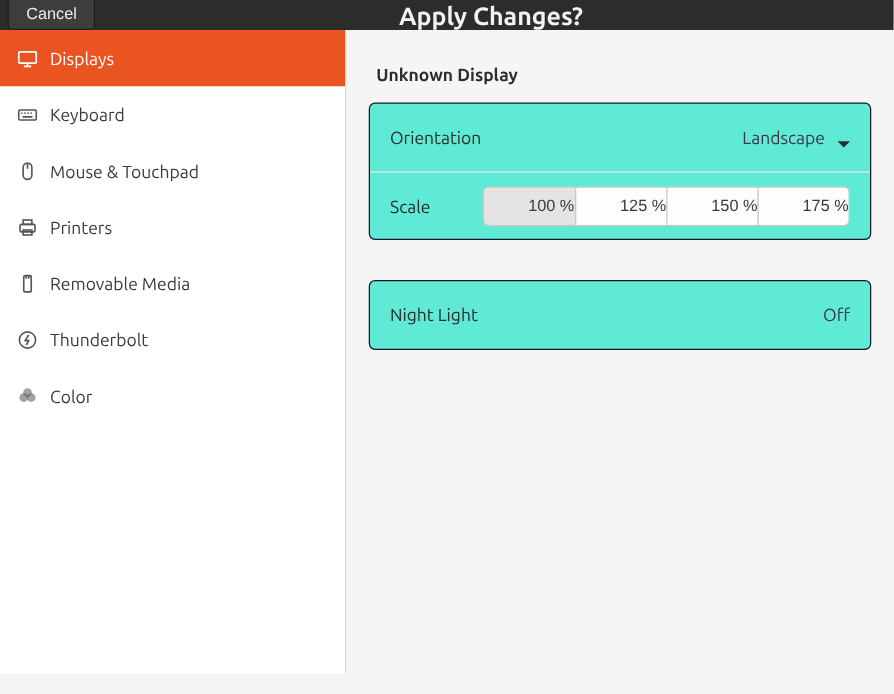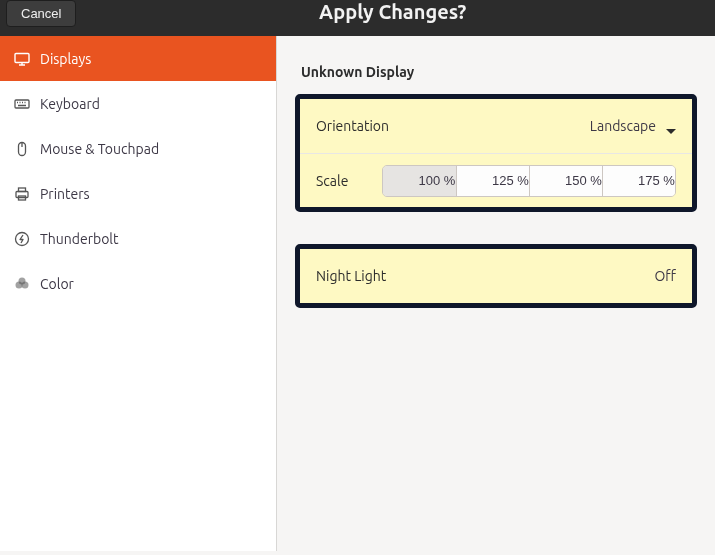--- a/index.html
+++ b/index.html
@@ -6,24 +6,24 @@
 body {
   font-family: Ubuntu, "Segoe UI", Cantarell, sans-serif;
   font-size: 14px;
   width: 715px;
   height: 555px;
   background: #f6f5f4;
   color: #3d3846;
   overflow: hidden;
 }
 .header {
-  height: 36px;
+  height: 24px;
   background: #2c2c2c;
   display: flex;
-  align-items: flex-start;
+  align-items: flex-end;
   padding: 0 6px;
 }
 .header-btn {
   background: #3d3d3d;
   border: 1px solid #1e1e1e;
   color: #eee;
   font-size: 13px;
   padding: 5px 14px;
   border-radius: 4px;
   cursor: pointer;
@@ -73,22 +73,22 @@
   flex: 1;
   padding: 0 18px;
 }
 .section-title {
   font-weight: 700;
   font-size: 14px;
   padding: 28px 0 14px 6px;
   color: #2c2c2c;
 }
 .panel {
-  background: #fef9c3;
-  border: 5px solid #0f172a;
+  background: #5eead4;
+  border: 1px solid #0f172a;
   border-radius: 5px;
   overflow: hidden;
 }
 .row {
   display: flex;
   align-items: center;
   height: 54px;
   padding: 0 16px;
   border-top: 1px solid #e8e7e5;
 }
@@ -161,20 +161,29 @@
     </div>
     <div class="sidebar-item">
       <span class="sidebar-icon">
         <svg width="16" height="16" viewBox="0 0 16 16" fill="none" stroke="#555" stroke-width="1.3">
             <rect x="2" y="5.5" width="12" height="6" rx="1"></rect>
             <rect x="4.5" y="2" width="7" height="3.5"></rect>
             <rect x="4.5" y="10" width="7" height="4"></rect>
           </svg>
       </span>
       <span>Printers</span>
+    </div>
+    <div class="sidebar-item">
+      <span class="sidebar-icon">
+        <svg width="16" height="16" viewBox="0 0 16 16" fill="none" stroke="#555" stroke-width="1.3">
+            <rect x="5" y="1.5" width="6" height="13" rx="1"></rect>
+            <path d="M7 1.5V4M9 1.5V4"></path>
+          </svg>
+      </span>
+      <span>Removable Media</span>
     </div>
     <div class="sidebar-item">
       <span class="sidebar-icon">
         <svg width="16" height="16" viewBox="0 0 16 16" fill="none" stroke="#555" stroke-width="1.3">
             <circle cx="8" cy="8" r="6.5"></circle>
             <path d="M9 4L6 8.5h3L7 12" stroke-linejoin="round"></path>
           </svg>
       </span>
       <span>Thunderbolt</span>
     </div>

